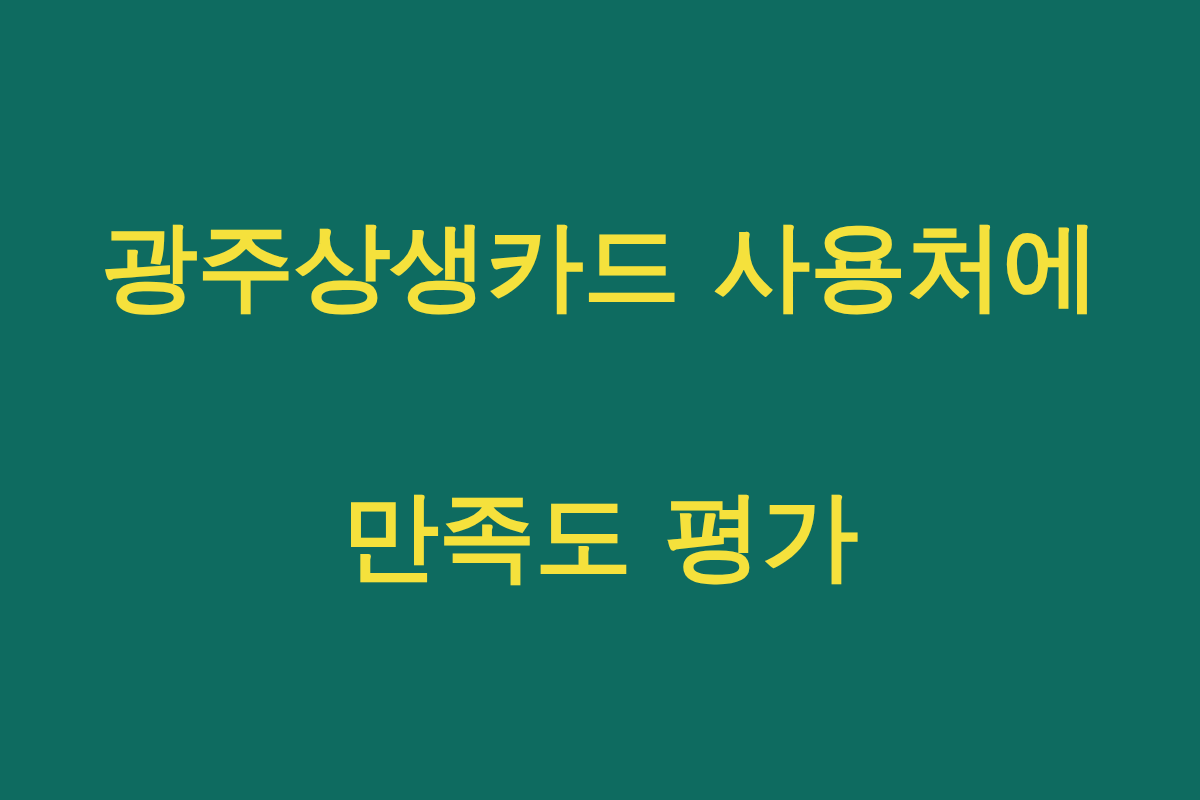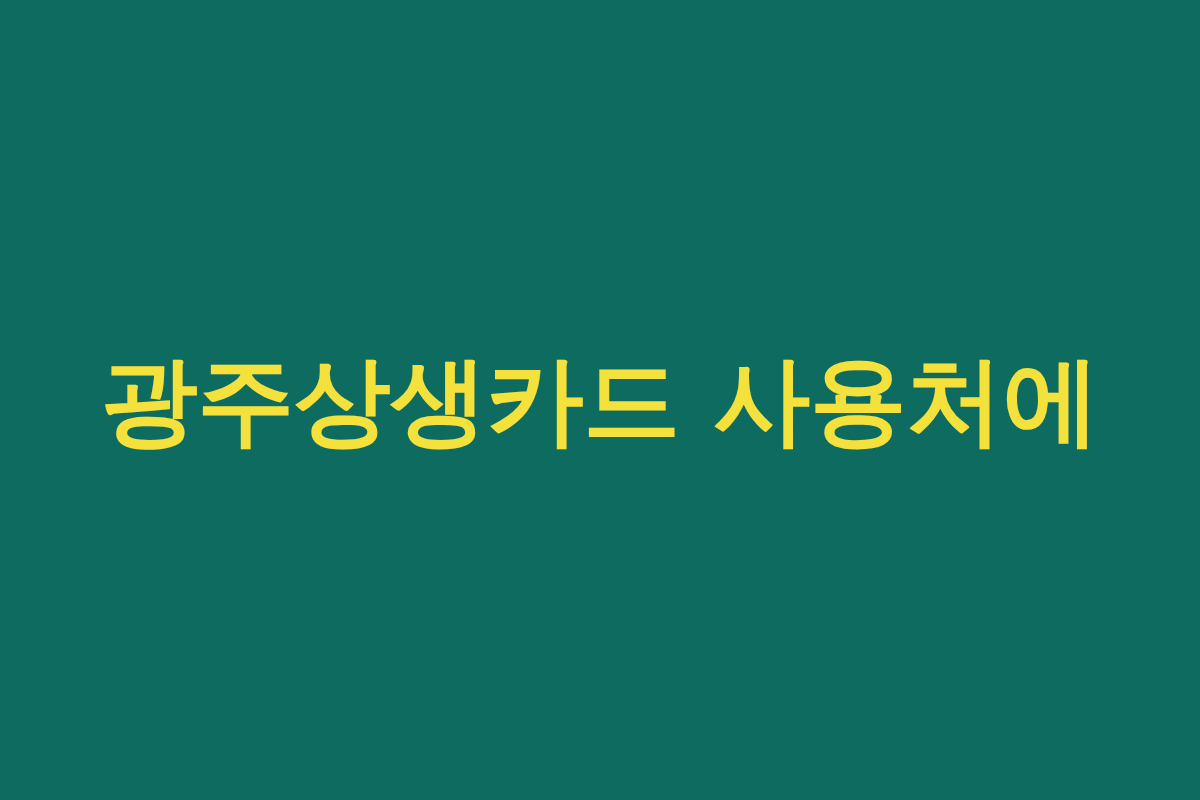--- a/index.html
+++ b/index.html
@@ -47,14 +47,15 @@
   .headline-line {
     display: block;
   }
 </style>
 </head>
 <body>
 
 <div class="banner">
   <h1 class="headline">
     <span class="headline-line">광주상생카드 사용처에</span>
+    <span class="headline-line">만족도 평가</span>
   </h1>
 </div>
 
 </body></html>

